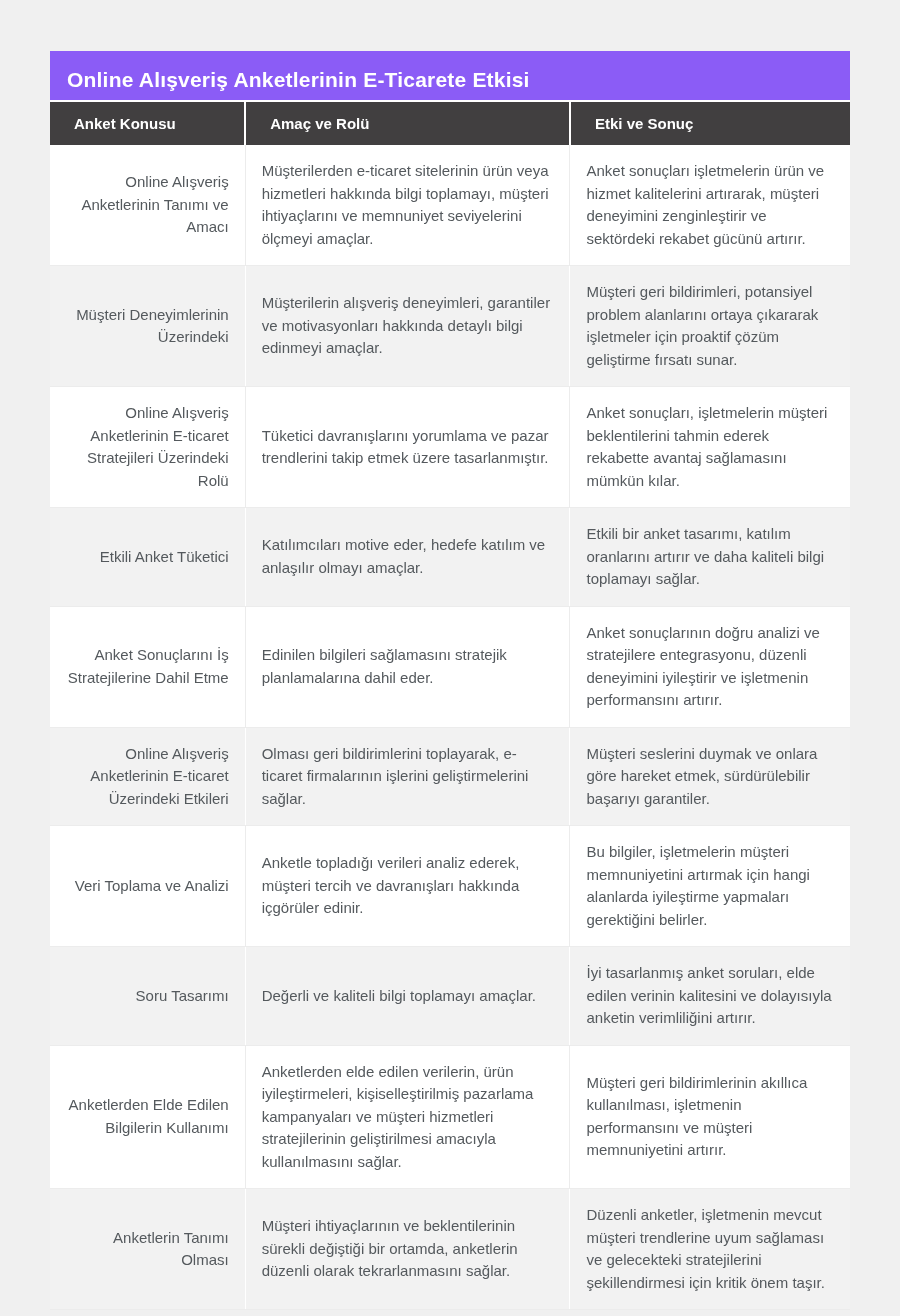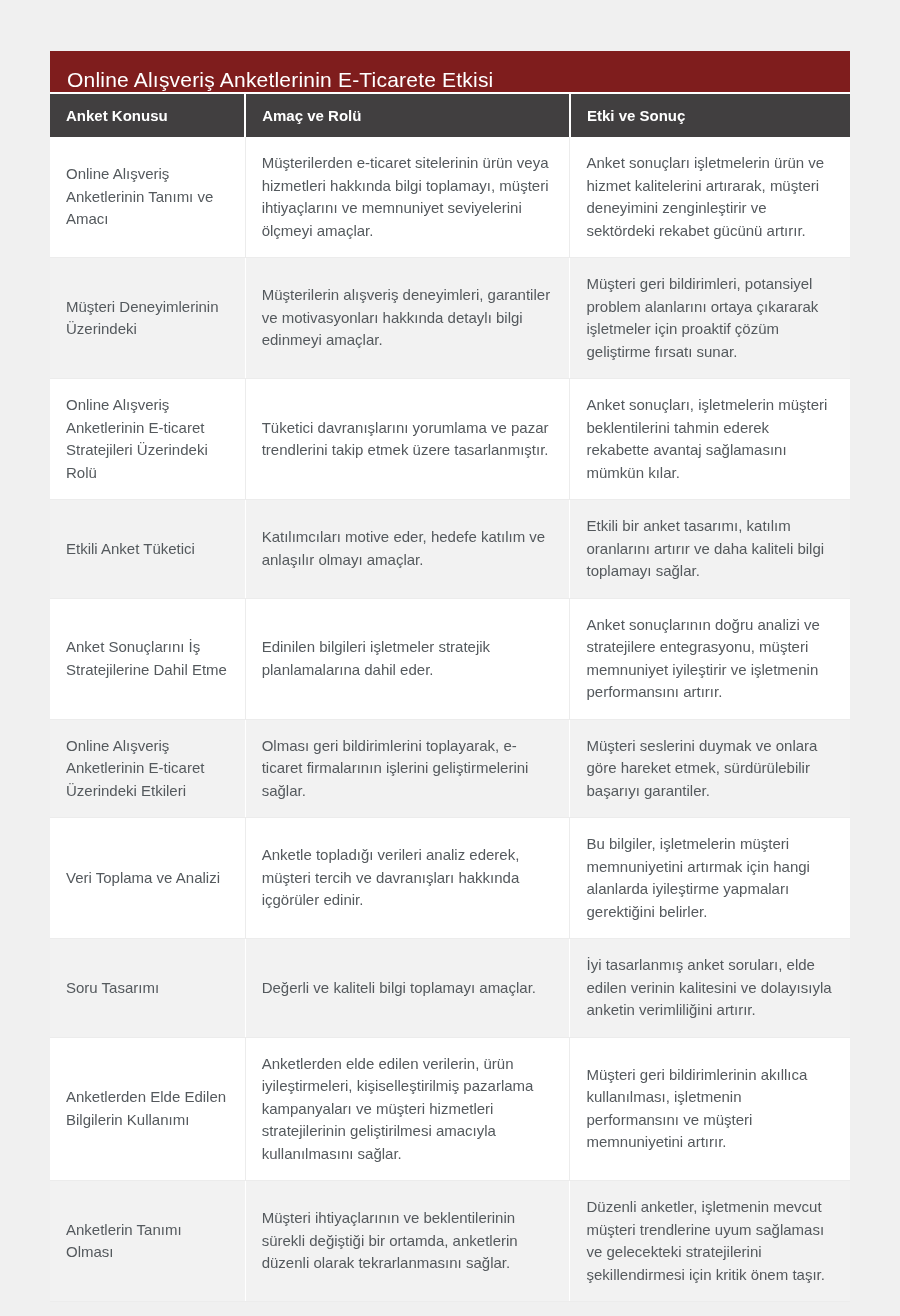--- a/index.html
+++ b/index.html
@@ -7,59 +7,59 @@
     width: 900px;
     min-height: 1316px;
     background: #f0f0f0;
     font-family: "Liberation Sans", "DejaVu Sans", sans-serif;
   }
   .card {
     width: 800px;
     margin: 51px auto 0 auto;
   }
   .title-bar {
-    background: #7f1d1d;
+    background: #8b5cf6;
     color: #ffffff;
     font-size: 21px;
-    font-weight: normal;
-    padding: 17px 17px 0 17px;
+    font-weight: bold;
+    padding: 17px 17px 8px 17px;
     border-bottom: 2px solid #ffffff;
     letter-spacing: 0.2px;
   }
   table.survey-table {
     width: 100%;
     border-collapse: collapse;
     table-layout: fixed;
     background: #ffffff;
   }
   col.c1 { width: 24.4%; }
   col.c2 { width: 40.6%; }
   col.c3 { width: 35%; }
   thead th {
     background: #413f40;
     color: #ffffff;
     font-size: 15px;
     font-weight: bold;
     text-align: left;
-    padding: 13px 16px;
+    padding: 13px 24px;
     border-right: 2px solid #ffffff;
     margin-left: 28px;
   }
   thead th:last-child { border-right: none; }
   tbody td {
     font-size: 15px;
     line-height: 1.5;
     color: #54595d;
     padding: 15px 16px;
     vertical-align: middle;
     border: 1px solid #ececec;
     background: #ffffff;
   }
   tbody tr:first-child td { border-top: none; }
-  tbody td:first-child { border-left: none; }
+  tbody td:first-child { border-left: none; text-align: right; }
   tbody td:last-child { border-right: none; }
   tbody tr.alt td {
     background: #f2f2f2;
     border-left-color: #ffffff;
     border-right-color: #ffffff;
   }
 </style>
 </head>
 <body>
 
@@ -95,22 +95,22 @@
         <td>Tüketici davranışlarını yorumlama ve pazar trendlerini takip etmek üzere tasarlanmıştır.</td>
         <td>Anket sonuçları, işletmelerin müşteri beklentilerini tahmin ederek rekabette avantaj sağlamasını mümkün kılar.</td>
       </tr>
       <tr class="alt">
         <td>Etkili Anket Tüketici</td>
         <td>Katılımcıları motive eder, hedefe katılım ve anlaşılır olmayı amaçlar.</td>
         <td>Etkili bir anket tasarımı, katılım oranlarını artırır ve daha kaliteli bilgi toplamayı sağlar.</td>
       </tr>
       <tr>
         <td>Anket Sonuçlarını İş Stratejilerine Dahil Etme</td>
-        <td>Edinilen bilgileri işletmeler stratejik planlamalarına dahil eder.</td>
-        <td>Anket sonuçlarının doğru analizi ve stratejilere entegrasyonu, müşteri memnuniyet iyileştirir ve işletmenin performansını artırır.</td>
+        <td>Edinilen bilgileri sağlamasını stratejik planlamalarına dahil eder.</td>
+        <td>Anket sonuçlarının doğru analizi ve stratejilere entegrasyonu, düzenli deneyimini iyileştirir ve işletmenin performansını artırır.</td>
       </tr>
       <tr class="alt">
         <td>Online Alışveriş Anketlerinin E-ticaret Üzerindeki Etkileri</td>
         <td>Olması geri bildirimlerini toplayarak, e-ticaret firmalarının işlerini geliştirmelerini sağlar.</td>
         <td>Müşteri seslerini duymak ve onlara göre hareket etmek, sürdürülebilir başarıyı garantiler.</td>
       </tr>
       <tr>
         <td>Veri Toplama ve Analizi</td>
         <td>Anketle topladığı verileri analiz ederek, müşteri tercih ve davranışları hakkında içgörüler edinir.</td>
         <td>Bu bilgiler, işletmelerin müşteri memnuniyetini artırmak için hangi alanlarda iyileştirme yapmaları gerektiğini belirler.</td>

